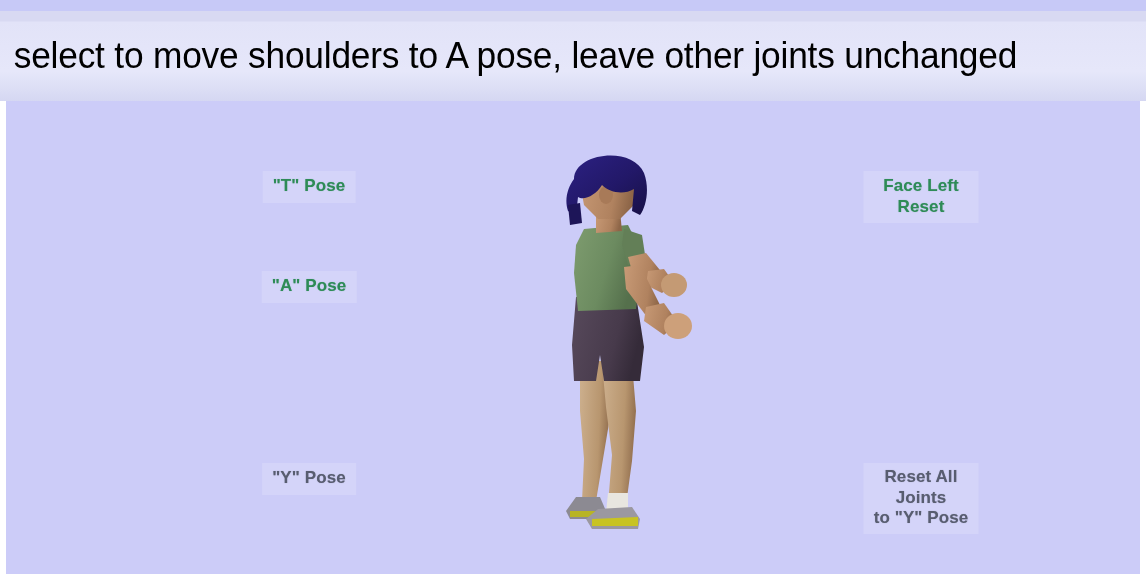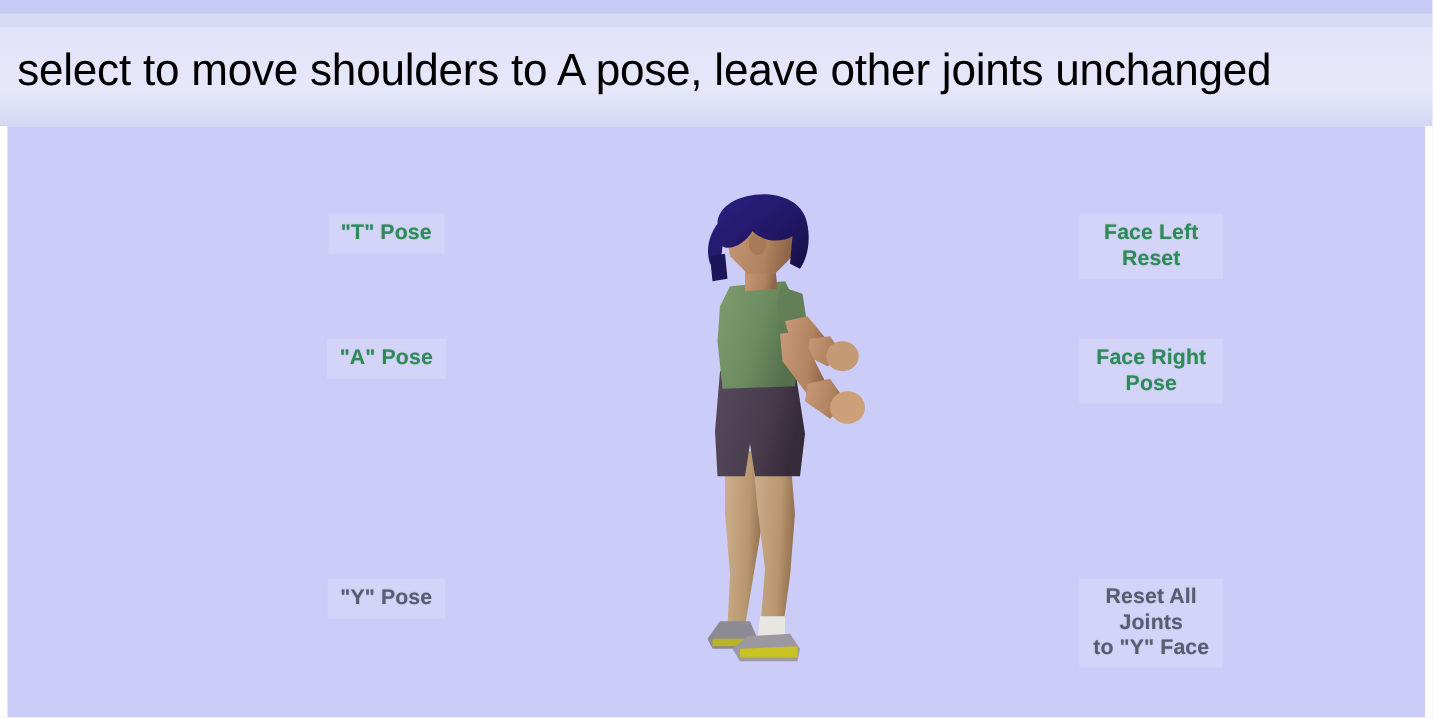--- a/index.html
+++ b/index.html
@@ -5,21 +5,21 @@
   * { margin:0; padding:0; box-sizing:border-box; }
   html, body {
     width:1146px; height:574px;
     font-family:"Liberation Sans", sans-serif;
     background:#ffffff;
     overflow:hidden;
   }
   #app {
     position:relative;
     width:1146px; height:574px;
-    background:#e5e5e5;
+    background:#1d4ed8;
     text-decoration:underline;
   }
 
   
   .top-strip {
     position:absolute; left:0; top:0;
     width:1146px; height:11px;
     background:#c7c9f7;
   }
 
@@ -194,20 +194,19 @@
 
           <path d="M34 30 C34 4, 92 -4, 104 24 C110 40, 106 58, 100 66
                    L92 62 L94 40 C84 46, 70 44, 62 36
                    C56 46, 44 52, 38 48 L36 66 L28 62 C24 50, 28 38, 34 30 Z" fill="url(#hairG)"></path>
           <path d="M28 56 L40 54 L42 74 L30 76 Z" fill="#1d1558"></path>
         </svg>
       </div>
 
       <div class="col col-right">
         <button class="pose-btn slot-1">Face Left Reset</button>
-        <button class="pose-btn slot-2">Face Right Pose</button>
         <button class="pose-btn slot-4 two-line disabled">Reset All Joints
-to "Y" Face</button>
+to "Y" Pose</button>
       </div>
 
     </div>
   </div>
 </div>
 
 </body></html>

